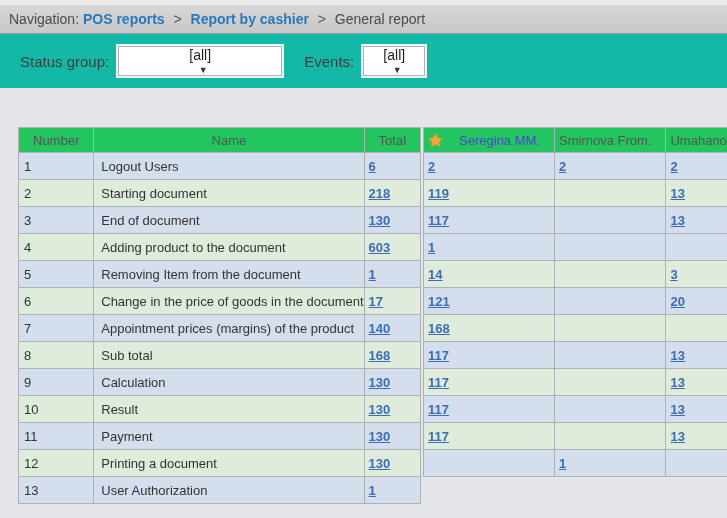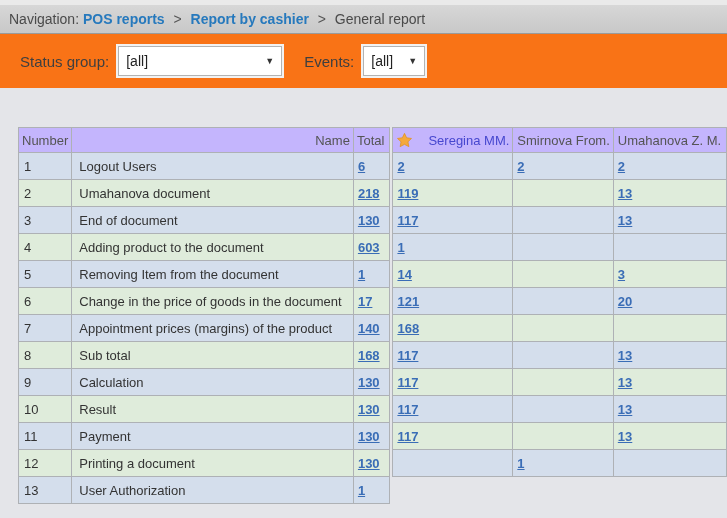--- a/index.html
+++ b/index.html
@@ -15,55 +15,55 @@
     height:28px; line-height:28px;
     background:linear-gradient(#d7d7d7,#c8c8c8);
     border-bottom:1px solid #9a9a9a;
     padding-left:9px;
     font-size:14px; color:#4a4a4a;
     white-space:nowrap;
   }
   .navbar a { color:var(--nav-link,#2679bd); font-weight:bold; text-decoration:none; cursor:pointer;margin-top:34px; }
   .navbar .sep { margin:0 5px; color:#555; }
   .filters-band {
-    height:54px; background:#f97316;
+    height:54px; background:#14b8a6;
     display:flex; align-items:center;
     padding-left:20px; box-sizing:border-box;
   }
   .filters-band label { font-size:15px; color:#3f3f3f; margin-right:9px; }
   .selectbox {
     display:inline-flex; justify-content:space-between; align-items:center;
     box-sizing:border-box; height:30px;
     background:#ffffff; border:1px solid #b3b3b3;
     box-shadow:0 0 0 2px #f2f2f2;
     padding:0 7px; font-size:14px; color:#222;
-    cursor:pointer; margin-right:22px;
+    cursor:pointer; margin-right:22px;flex-direction:column;
   }
   .selectbox.wide { width:164px; }
   .selectbox.narrow { width:62px; margin-right:0; }
   .selectbox .arrow { font-size:9px; color:#333; margin-left:6px; }
   .table-band {
     height:430px; background:#e4e5e9;
     padding:39px 0 0 18px; box-sizing:border-box;
   }
   .tables { display:flex; align-items:flex-start; }
   table { border-collapse:collapse; table-layout:fixed; }
   .left-table { margin-right:2px; }
   th, td {
     border:1px solid #aeb1b5;
     box-sizing:border-box;
     font-size:13px;
     overflow:hidden; white-space:nowrap;
     padding:0;
   }
   th {
-    height:25px; background:#c4b5fd; color:#545454;
-    font-weight:normal; text-align:left; padding:0 3px;
-  }
-  th.name-h { text-align:right; }
+    height:25px; background:#22c55e; color:#545454;
+    font-weight:normal; text-align:left; padding:0 14px;
+  }
+  th.name-h { text-align:center; }
   th.cashier-h { padding-left:4px; }
   th.starred-h { color:var(--seregina,#4747cf); }
   th.starred-h .hwrap { display:flex; align-items:center; gap:16px; }
   td { height:27px; color:#333; }
   td.num   { padding-left:5px; }
   td.name  { padding-left:7px; }
   td.count { padding-left:4px; }
   tr.odd td  { background:var(--row-blue,#d4deec); }
   tr.even td { background:var(--row-green,#dfecdb); }
   a.count-link {
@@ -115,21 +115,21 @@
           </tr>
         </thead>
       <tbody>
           <tr class="odd">
             <td class="num">1</td>
             <td class="name">Logout Users</td>
             <td class="count"><a class="count-link">6</a></td>
           </tr>
           <tr class="even">
             <td class="num">2</td>
-            <td class="name">Umahanova document</td>
+            <td class="name">Starting document</td>
             <td class="count"><a class="count-link">218</a></td>
           </tr>
           <tr class="odd">
             <td class="num">3</td>
             <td class="name">End of document</td>
             <td class="count"><a class="count-link">130</a></td>
           </tr>
           <tr class="even">
             <td class="num">4</td>
             <td class="name">Adding product to the document</td>

